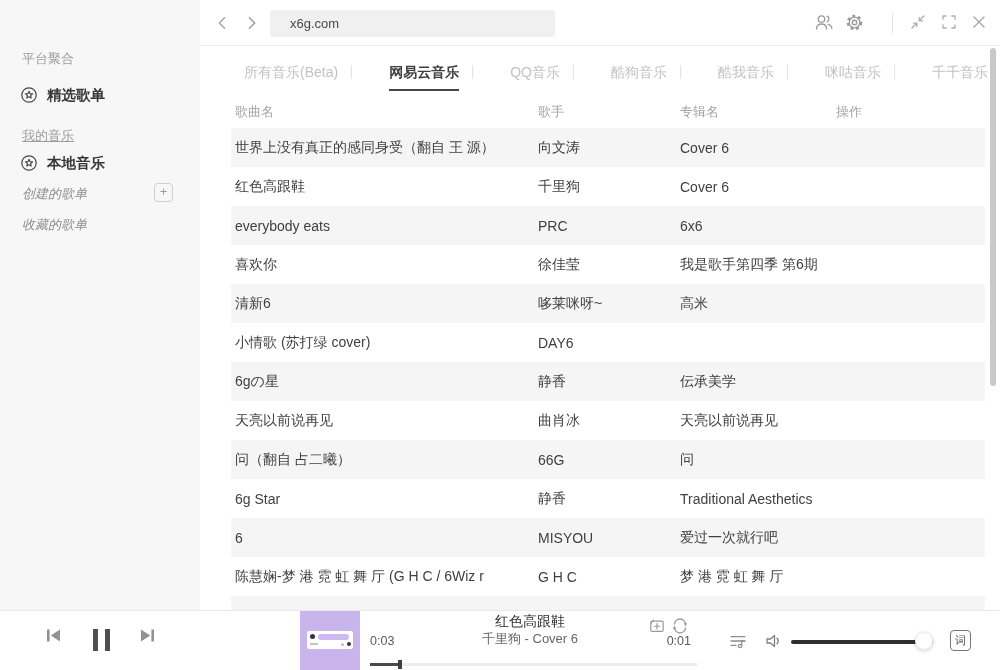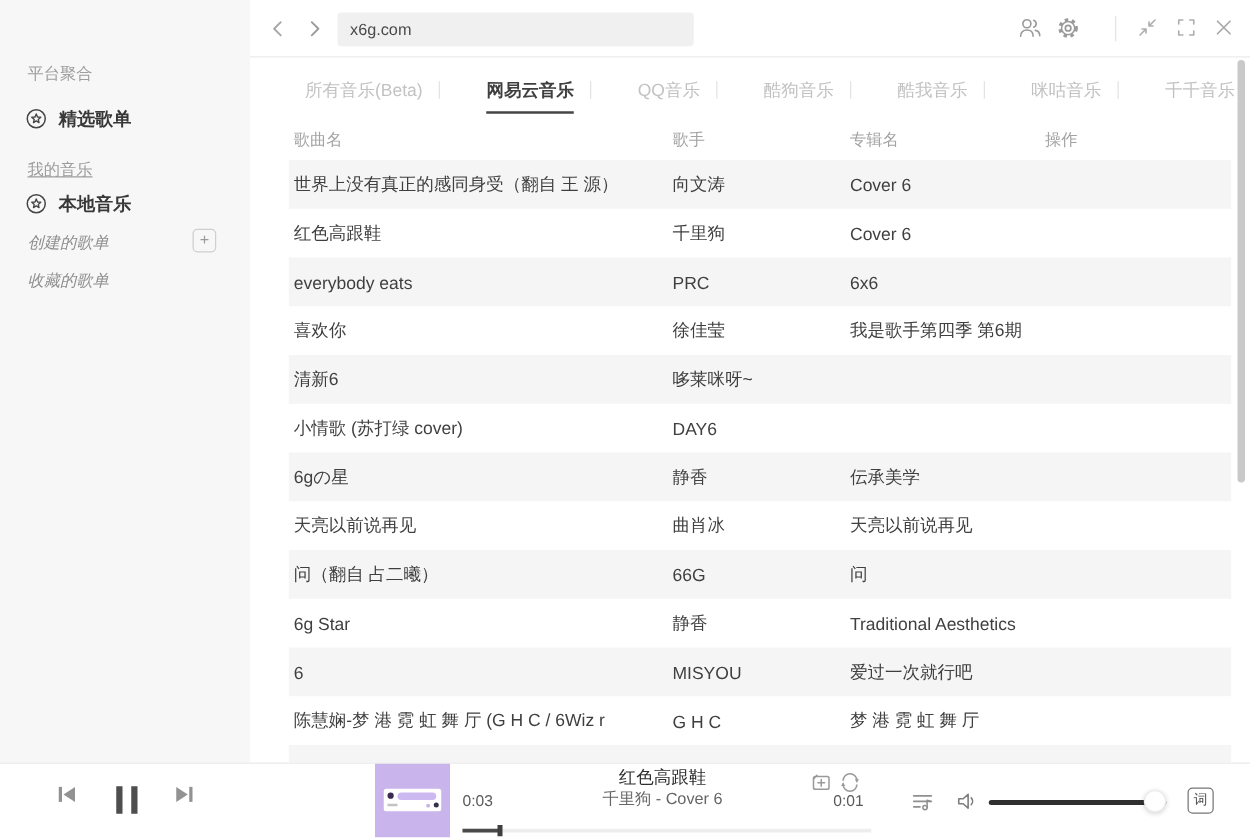--- a/index.html
+++ b/index.html
@@ -14,21 +14,21 @@
   .side-item .icon { position:absolute; left:20px; top:2px; }
   .side-item .lbl { position:absolute; left:47px; top:2px; font-size:14.5px; color:#383838; font-weight:600; }
   .side-sub { position:absolute; left:22px; font-size:13px; color:#8e8e8e; cursor:pointer;font-style:italic; }
   .add-btn { position:absolute; left:154px; width:19px; height:19px; border:1px solid #cfcfcf; border-radius:4px;
              color:#9a9a9a; font-size:13px; line-height:16px; text-align:center; cursor:pointer; background:#f7f7f7; }
 
   
   .topbar { position:absolute; left:200px; top:0; width:800px; height:46px; background:#fff; border-bottom:1px solid #ececec; }
   .nav-arrow { position:absolute; top:14px; width:18px; height:18px; cursor:pointer; }
   .search-box { position:absolute; left:70px; top:10px; width:285px; height:27px; background:#f0f0f0; border:none;
-                border-radius:3px; padding:0 10px; font-size:13px; color:#4a4a4a; outline:none;
+                border-radius:3px; padding:0 20px; font-size:13px; color:#4a4a4a; outline:none;
                 font-family:"Liberation Sans","DejaVu Sans",sans-serif; }
   .tb-icon { position:absolute; top:13px; width:20px; height:20px; cursor:pointer; }
   .tb-divider { position:absolute; left:692px; top:13px; width:1px; height:20px; background:#e3e3e3; }
 
   
   .tabsrow { position:absolute; left:220px; top:64px; width:740px; display:flex; align-items:flex-start; }
   .tab { font-size:14px; color:#c2c2c2; line-height:16px; padding-bottom:9px; border-bottom:2px solid transparent;
          cursor:pointer; white-space:nowrap;margin-left:24px; }
   .tab.active { color:#3f3f3f; font-weight:600; border-bottom-color:#464646; }
   .tab-div { width:1px; height:14px; background:#e3e3e3; margin:1px 13px 0 13px; }
@@ -209,20 +209,21 @@
       </div>
       <div class="trow">
         <span class="c-name">喜欢你</span>
         <span class="c-artist">徐佳莹</span>
         <span class="c-album">我是歌手第四季 第6期</span>
         <span class="c-action"></span>
       </div>
       <div class="trow">
         <span class="c-name">清新6</span>
         <span class="c-artist">哆莱咪呀~</span>
+        <span class="c-album">高米</span>
         <span class="c-action"></span>
       </div>
       <div class="trow">
         <span class="c-name">小情歌 (苏打绿 cover)</span>
         <span class="c-artist">DAY6</span>
         <span class="c-album"></span>
         <span class="c-action"></span>
       </div>
       <div class="trow">
         <span class="c-name">6gの星</span>

